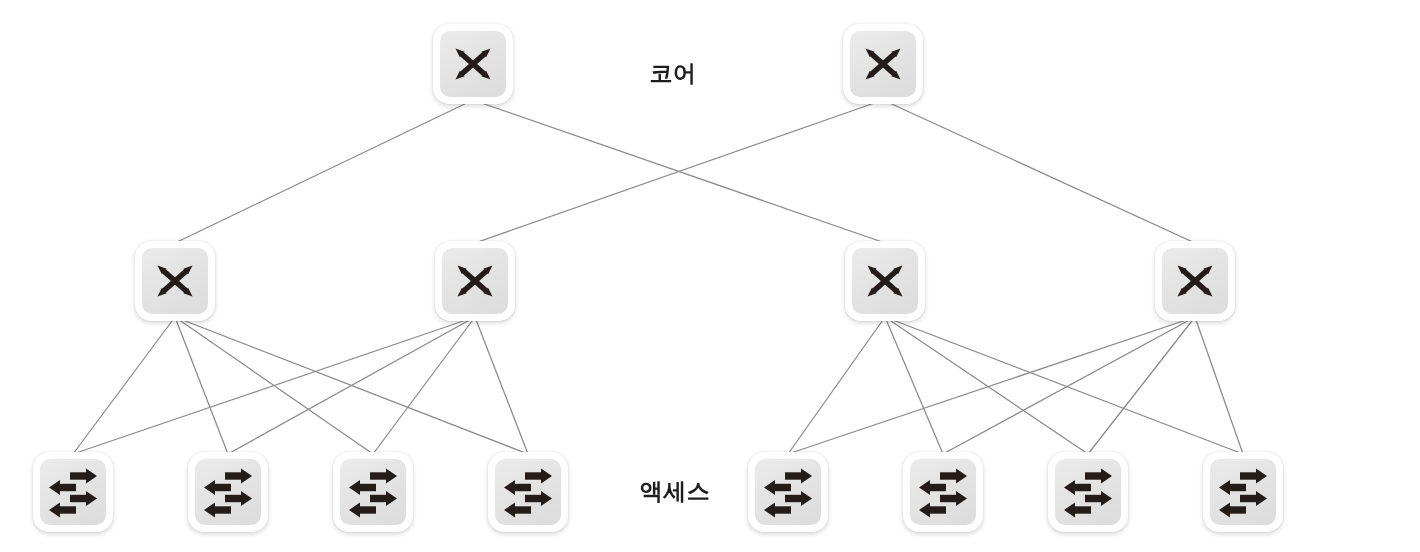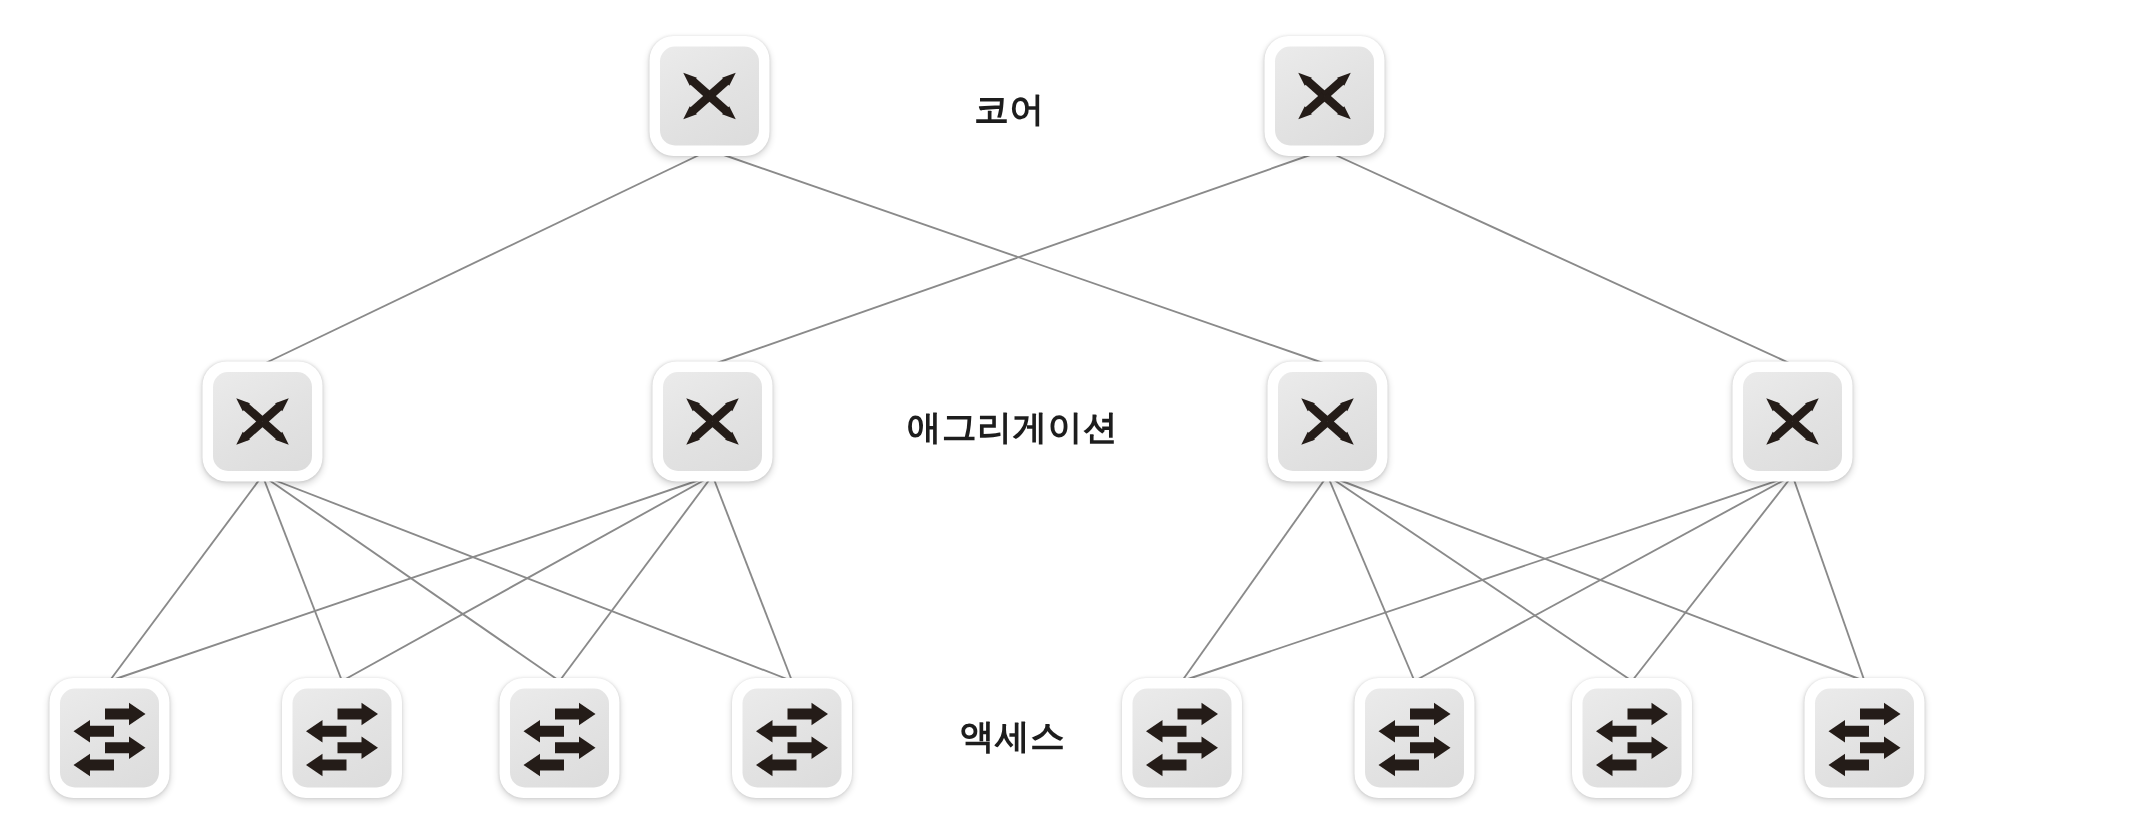--- a/index.html
+++ b/index.html
@@ -283,15 +283,14 @@
     <line x1="24" y1="33.5" x2="41" y2="33.5" stroke="#241c18" stroke-width="7.4" stroke-linecap="butt"></line>
               <polygon points="51,33.5 40,26 40,41" fill="#241c18"></polygon>
     <line x1="30" y1="45" x2="13" y2="45" stroke="#241c18" stroke-width="7.4" stroke-linecap="butt"></line>
               <polygon points="3,45 14,37.5 14,52.5" fill="#241c18"></polygon>
   </svg>
         </div>
       </div>
     </div>
 
   <div class="layer-label label-core" style="left: 673px; top: 73px;">코어</div>
-  <div class="layer-label label-agg" style="left: 675px; top: 285px;">애그리게이션</div>
   <div class="layer-label label-access" style="left: 675px; top: 491px; text-align: center;">액세스</div>
 </div>
 
 </body></html>

